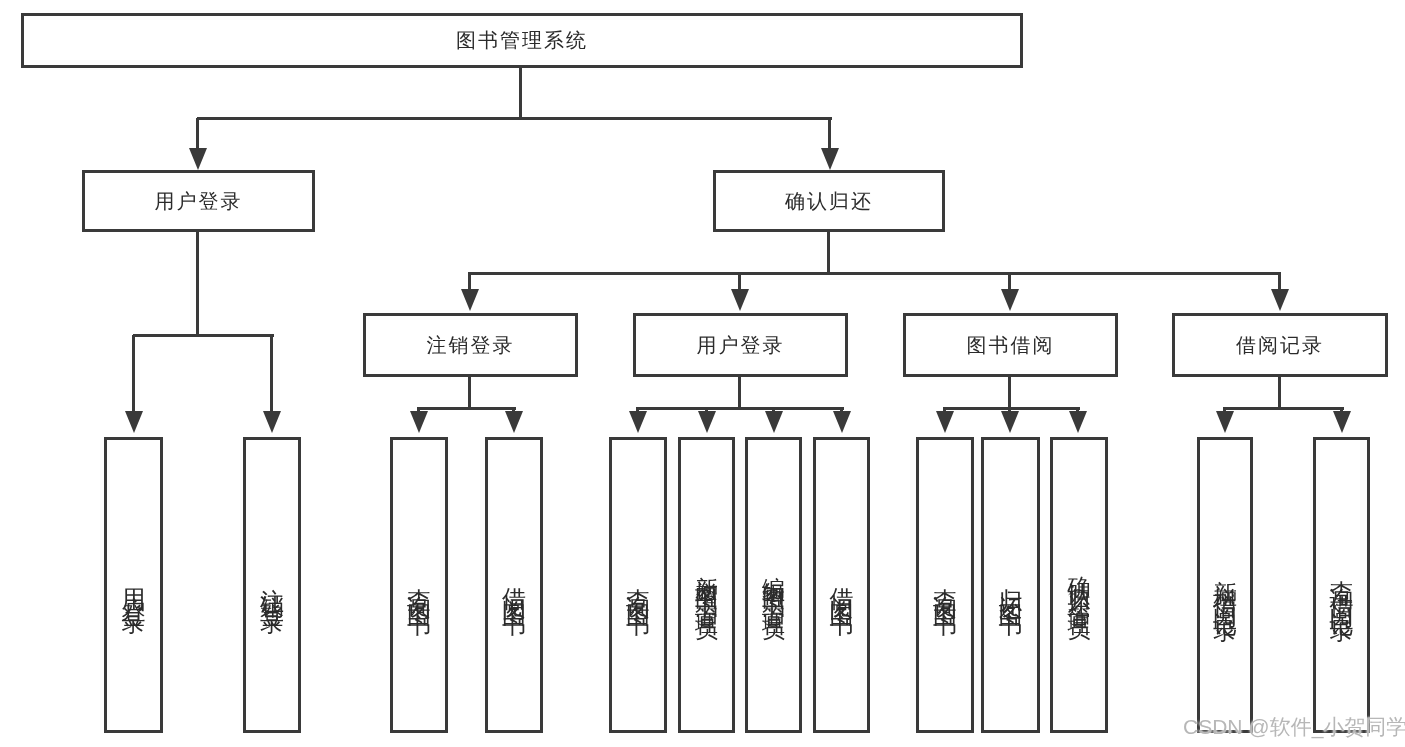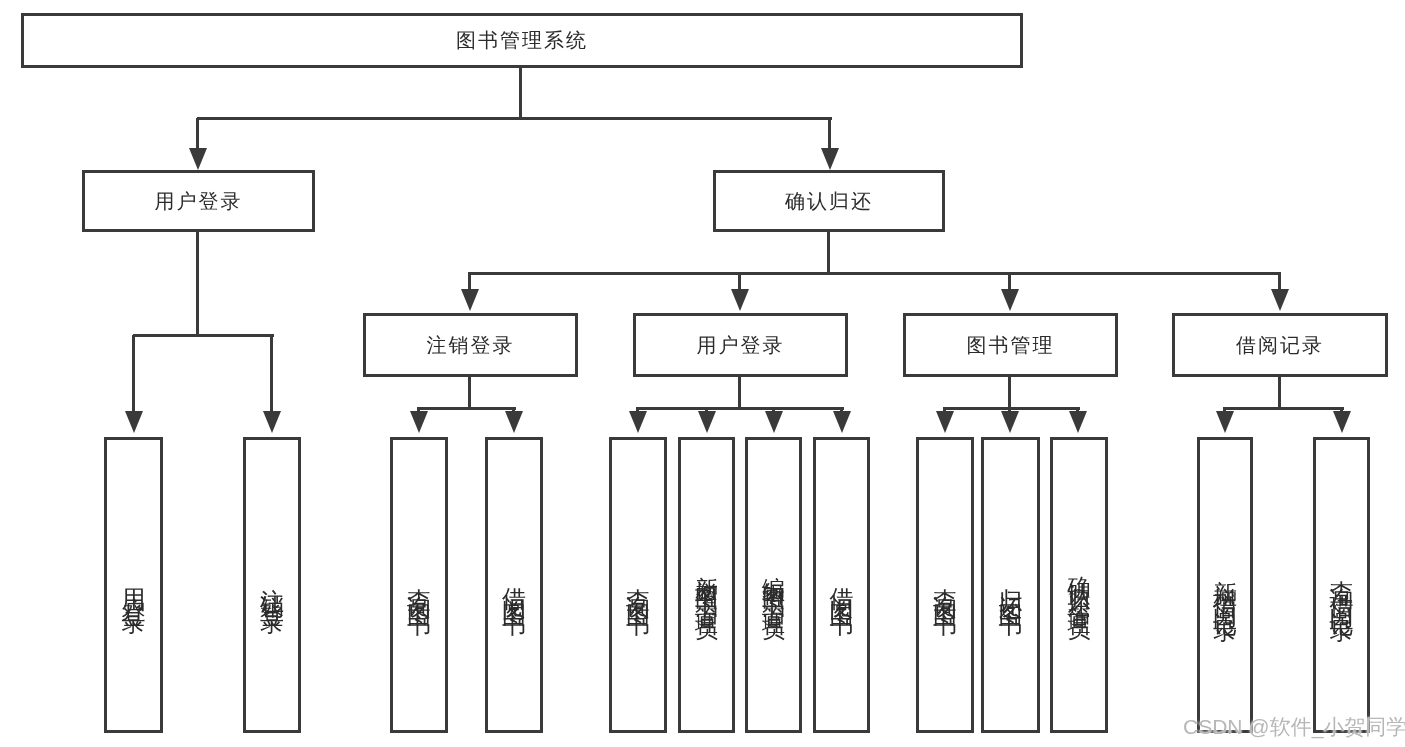--- a/index.html
+++ b/index.html
@@ -77,21 +77,21 @@
   <div class="vl" style="left:1278px;top:273px;height:18px"></div>
   <div class="ah" style="left:1271px;top:289px"></div>
 
   <div class="box box-h" style="left:363px;top:313px;width:215px;height:64px">
     <span>注销登录</span>
   </div>
   <div class="box box-h" style="left:633px;top:313px;width:215px;height:64px">
     <span>用户登录</span>
   </div>
   <div class="box box-h" style="left:903px;top:313px;width:215px;height:64px">
-    <span>图书管理</span>
+    <span>图书借阅</span>
   </div>
   <div class="box box-h" style="left:1172px;top:313px;width:216px;height:64px">
     <span>借阅记录</span>
   </div>
 
   <div class="vl" style="left:468px;top:377px;height:31px"></div>
   <div class="hl" style="left:417px;top:407px;width:99px"></div>
   <div class="vl" style="left:417px;top:408px;height:6px"></div>
   <div class="ah" style="left:410px;top:411px"></div>
   <div class="vl" style="left:512px;top:408px;height:6px"></div>

